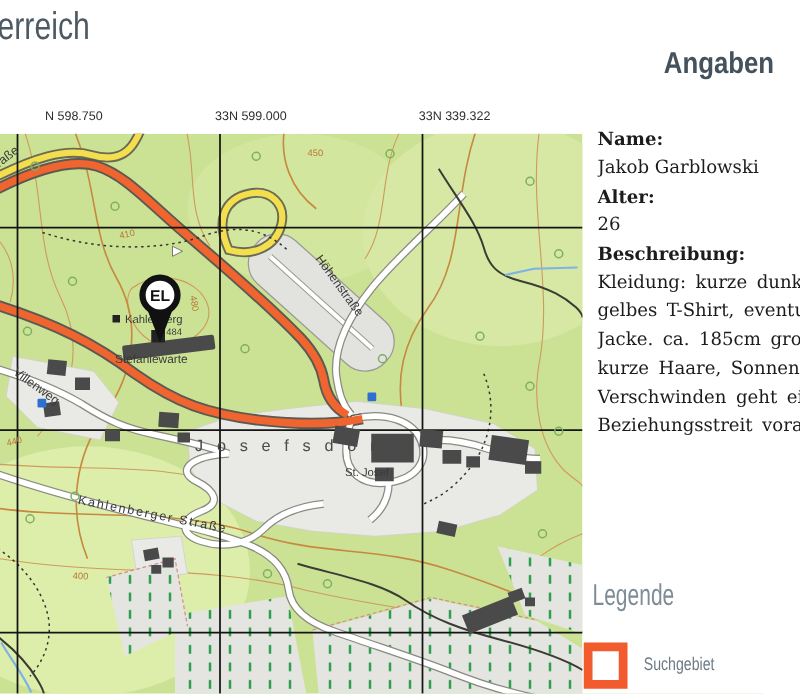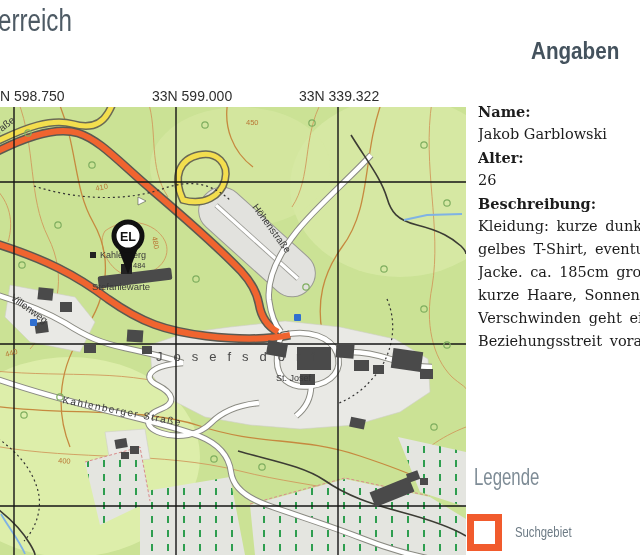--- a/index.html
+++ b/index.html
@@ -3,22 +3,22 @@
 <meta charset="utf-8">
 <style>
   html,body{margin:0;padding:0;}
   body{width:640px;height:555px;position:relative;overflow:hidden;background:#fff;
        font-family:"Liberation Sans",sans-serif;}
   .cond{display:inline-block;transform-origin:0 0;white-space:nowrap;}
   .app-title{position:absolute;left:-2px;top:3px;font-size:31px;font-weight:500;
              color:#4d5a64;transform:scaleX(0.78);}
   .panel-heading{position:absolute;left:531px;top:37px;font-size:24px;font-weight:bold;
              color:#44525d;transform:scaleX(0.86);}
-  .grid-label{position:absolute;top:88px;font-size:14px;color:#2e2e2e;white-space:nowrap;}
-  #gl0{left:0px;} #gl1{left:152px;} #gl2{left:299px;}
+  .grid-label{position:absolute;top:88px;font-size:10px;color:#2e2e2e;white-space:nowrap;margin-left:36px;}
+  #gl0{left:0px;} #gl1{left:136px;} #gl2{left:299px;}
   .info{position:absolute;left:478px;top:100px;width:164px;
         font-family:"DejaVu Serif",serif;font-size:14.5px;color:#1c1c1c;line-height:23px;}
   .info div{white-space:nowrap;overflow:hidden;}
   .info .b{font-weight:bold;}
   .info .j{word-spacing:3px;}
   .legend-title{position:absolute;left:474px;top:463px;font-size:24px;color:#7e8c96;
         transform:scaleX(0.70);}
   .legend-swatch{position:absolute;left:467px;top:514px;width:21px;height:23px;
         border:7px solid #f15b2d;background:#fff;}
   .legend-label{position:absolute;left:515px;top:524px;font-size:14.5px;color:#6d7b85;

